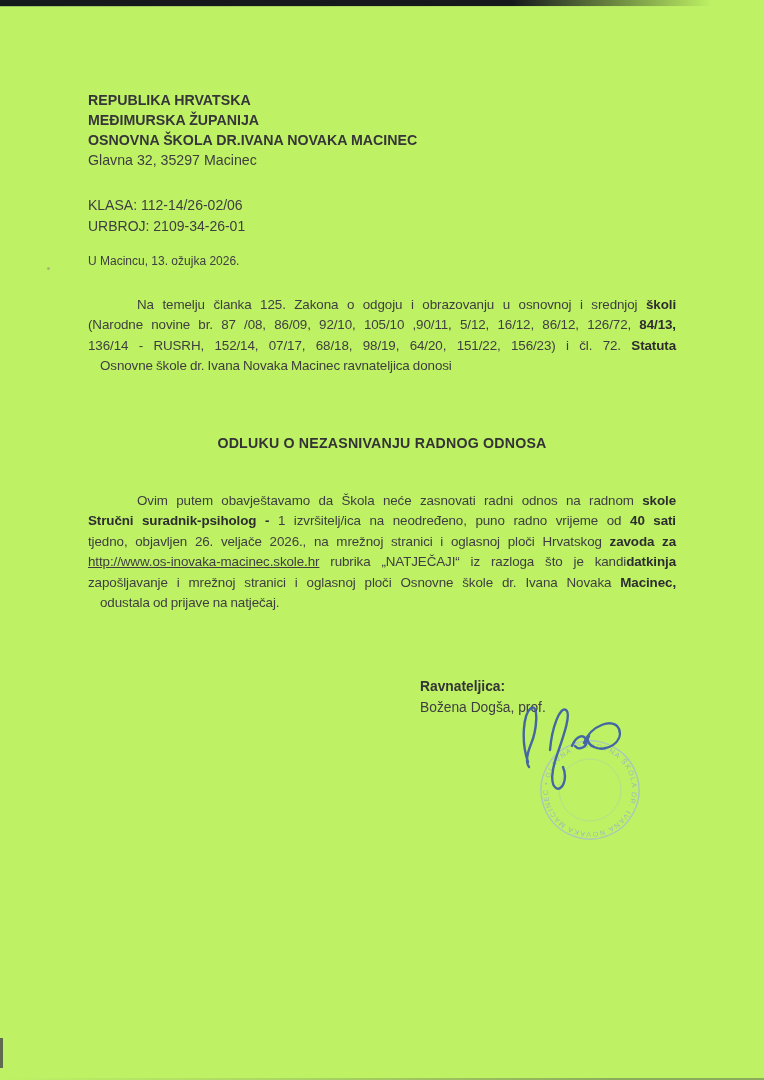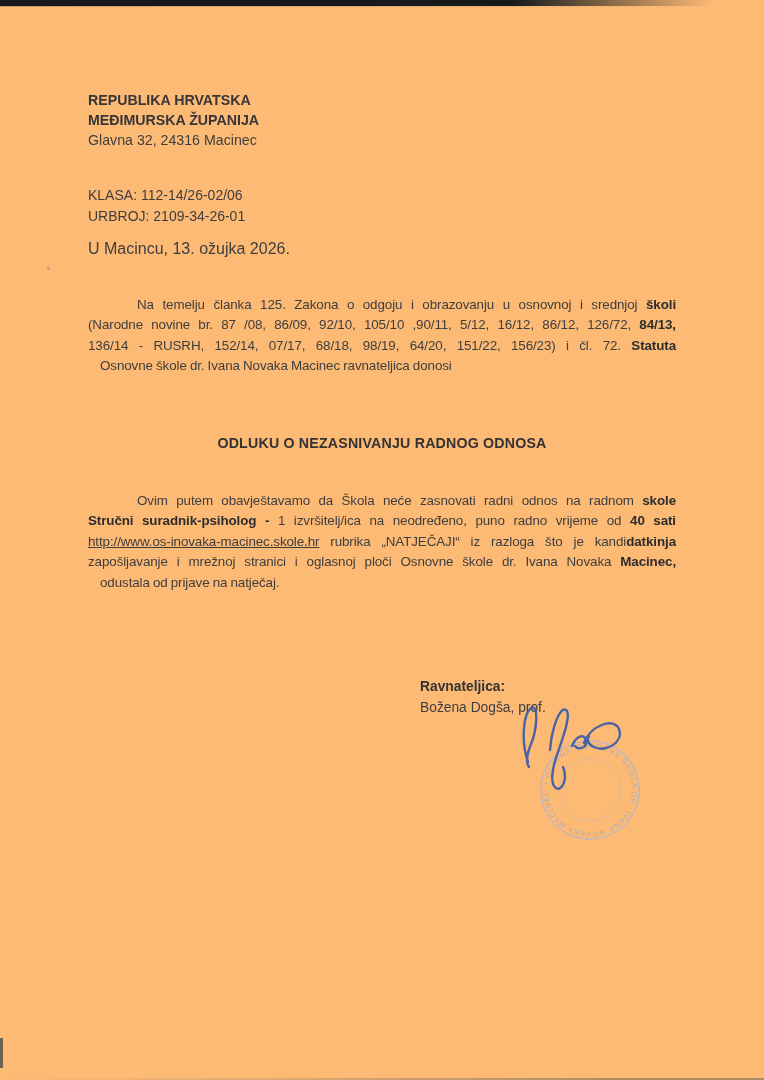--- a/index.html
+++ b/index.html
@@ -1,38 +1,38 @@
 <!DOCTYPE html>
 <html><head>
 <meta charset="utf-8">
 <style>
   html,body{margin:0;padding:0;background:#e8e8e8;}
   .page{
-    position:relative;width:764px;height:1080px;background:#fdba74;
+    position:relative;width:764px;height:1080px;background:#bef264;
     font-family:"Liberation Sans","DejaVu Sans",sans-serif;color:#3e3e40;
     overflow:hidden;margin:0 auto;
   }
   
   .scan-top{position:absolute;top:0;left:0;width:712px;height:6px;
     background:linear-gradient(to right,#16191c 0%,#16191c 72%,rgba(22,25,28,0) 100%);}
   .scan-top-line{position:absolute;top:6px;left:0;width:100%;height:1px;
     background:linear-gradient(to right,rgba(70,80,90,.30) 0%,rgba(70,80,90,.12) 60%,rgba(70,80,90,0) 95%);}
   .scan-bottom{position:absolute;bottom:0;left:0;width:100%;height:2px;
     background:linear-gradient(to right,rgba(90,95,100,0) 0%,rgba(90,95,100,.18) 35%,rgba(70,75,80,.42) 80%,rgba(70,75,80,.42) 100%);}
   .scan-left-tick{position:absolute;left:0;top:1038px;width:3px;height:30px;background:#47494c;opacity:.8;}
   .scan-dot{position:absolute;left:47px;top:267px;width:3px;height:3px;border-radius:50%;background:#8a8a8a;opacity:.55;}
 
   .block{position:absolute;left:88px;width:588px;}
 
   
   .letterhead{top:90px;font-size:14.2px;line-height:20px;font-weight:bold;color:#363638;}
   .lh-address{font-weight:normal;color:#3e3e40;}
 
-  .reference{top:185px;font-size:14px;line-height:20.8px;}
-  .dateline{top:239px;font-size:16px;line-height:20px;}
+  .reference{top:195px;font-size:14px;line-height:20.8px;}
+  .dateline{top:251px;font-size:12px;line-height:20px;}
 
   
   .doc-para .doc-line{
     text-align:justify;text-align-last:justify;
     line-height:20.4px;font-size:13.4px;letter-spacing:-0.1px;word-spacing:-0.5px;
   }
   .doc-para .doc-line:first-child{text-indent:49px;}
   .doc-para .doc-line:last-child{text-align-last:left;margin-left:12px;}
   .intro-para{top:295px;}
   .body-para{top:491px;}
@@ -56,21 +56,22 @@
 
   <div class="scan-top"></div>
   <div class="scan-top-line"></div>
   <div class="scan-bottom"></div>
   <div class="scan-left-tick"></div>
   <div class="scan-dot"></div>
 
   <div class="block letterhead">
     <div>REPUBLIKA HRVATSKA</div>
     <div>MEĐIMURSKA ŽUPANIJA</div>
-    <div class="lh-address">Glavna 32, 24316 Macinec</div>
+    <div>OSNOVNA ŠKOLA DR.IVANA NOVAKA MACINEC</div>
+    <div class="lh-address">Glavna 32, 35297 Macinec</div>
   </div>
 
   <div class="block reference">
     <div>KLASA: 112-14/26-02/06</div>
     <div>URBROJ: 2109-34-26-01</div>
   </div>
 
   <div class="block dateline">U Macincu, 13. ožujka 2026.</div>
 
   <div class="block doc-para intro-para">
@@ -78,20 +79,21 @@
       <div class="doc-line"><span>(Narodne novine br. 87 /08, 86/09, 92/10, 105/10 ,90/11, 5/12, 16/12, 86/12, 126/72, </span><span class="b">84/13,</span></div>
       <div class="doc-line"><span>136/14 - RUSRH, 152/14, 07/17, 68/18, 98/19, 64/20, 151/22, 156/23) i čl. 72. </span><span class="b">Statuta</span></div>
       <div class="doc-line"><span>Osnovne škole dr. Ivana Novaka Macinec ravnateljica donosi</span></div>
     </div>
 
   <div class="block decision-title">ODLUKU O NEZASNIVANJU RADNOG ODNOSA</div>
 
   <div class="block doc-para body-para">
       <div class="doc-line"><span>Ovim putem obavještavamo da Škola neće zasnovati radni odnos na radnom </span><span class="b">skole</span></div>
       <div class="doc-line"><span class="b">Stručni suradnik-psiholog - </span><span>1 izvršitelj/ica na neodređeno, puno radno vrijeme od </span><span class="b">40 sati</span></div>
+      <div class="doc-line"><span>tjedno, objavljen 26. veljače 2026., na mrežnoj stranici i oglasnoj ploči Hrvatskog </span><span class="b">zavoda za</span></div>
       <div class="doc-line"><span class="u">http://www.os-inovaka-macinec.skole.hr</span><span> rubrika „NATJEČAJI“ iz razloga što je kandi</span><span class="b">datkinja</span></div>
       <div class="doc-line"><span>zapošljavanje i mrežnoj stranici i oglasnoj ploči Osnovne škole dr. Ivana Novaka </span><span class="b">Macinec,</span></div>
       <div class="doc-line"><span>odustala od prijave na natječaj.</span></div>
     </div>
 
   <div class="signature-block">
     <div class="sig-role">Ravnateljica:</div>
     <div>Božena Dogša, prof.</div>
   </div>
 

